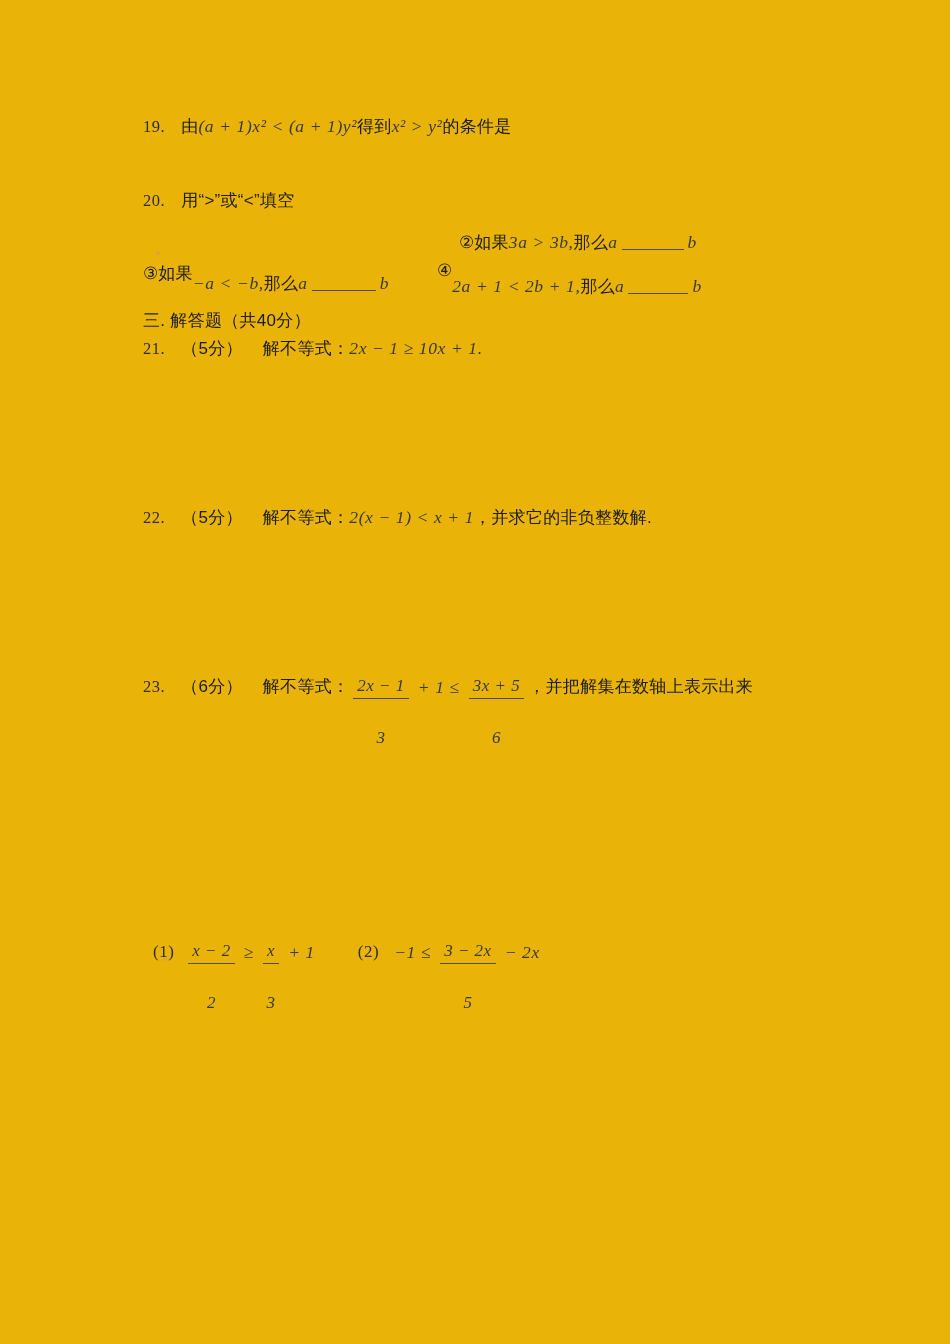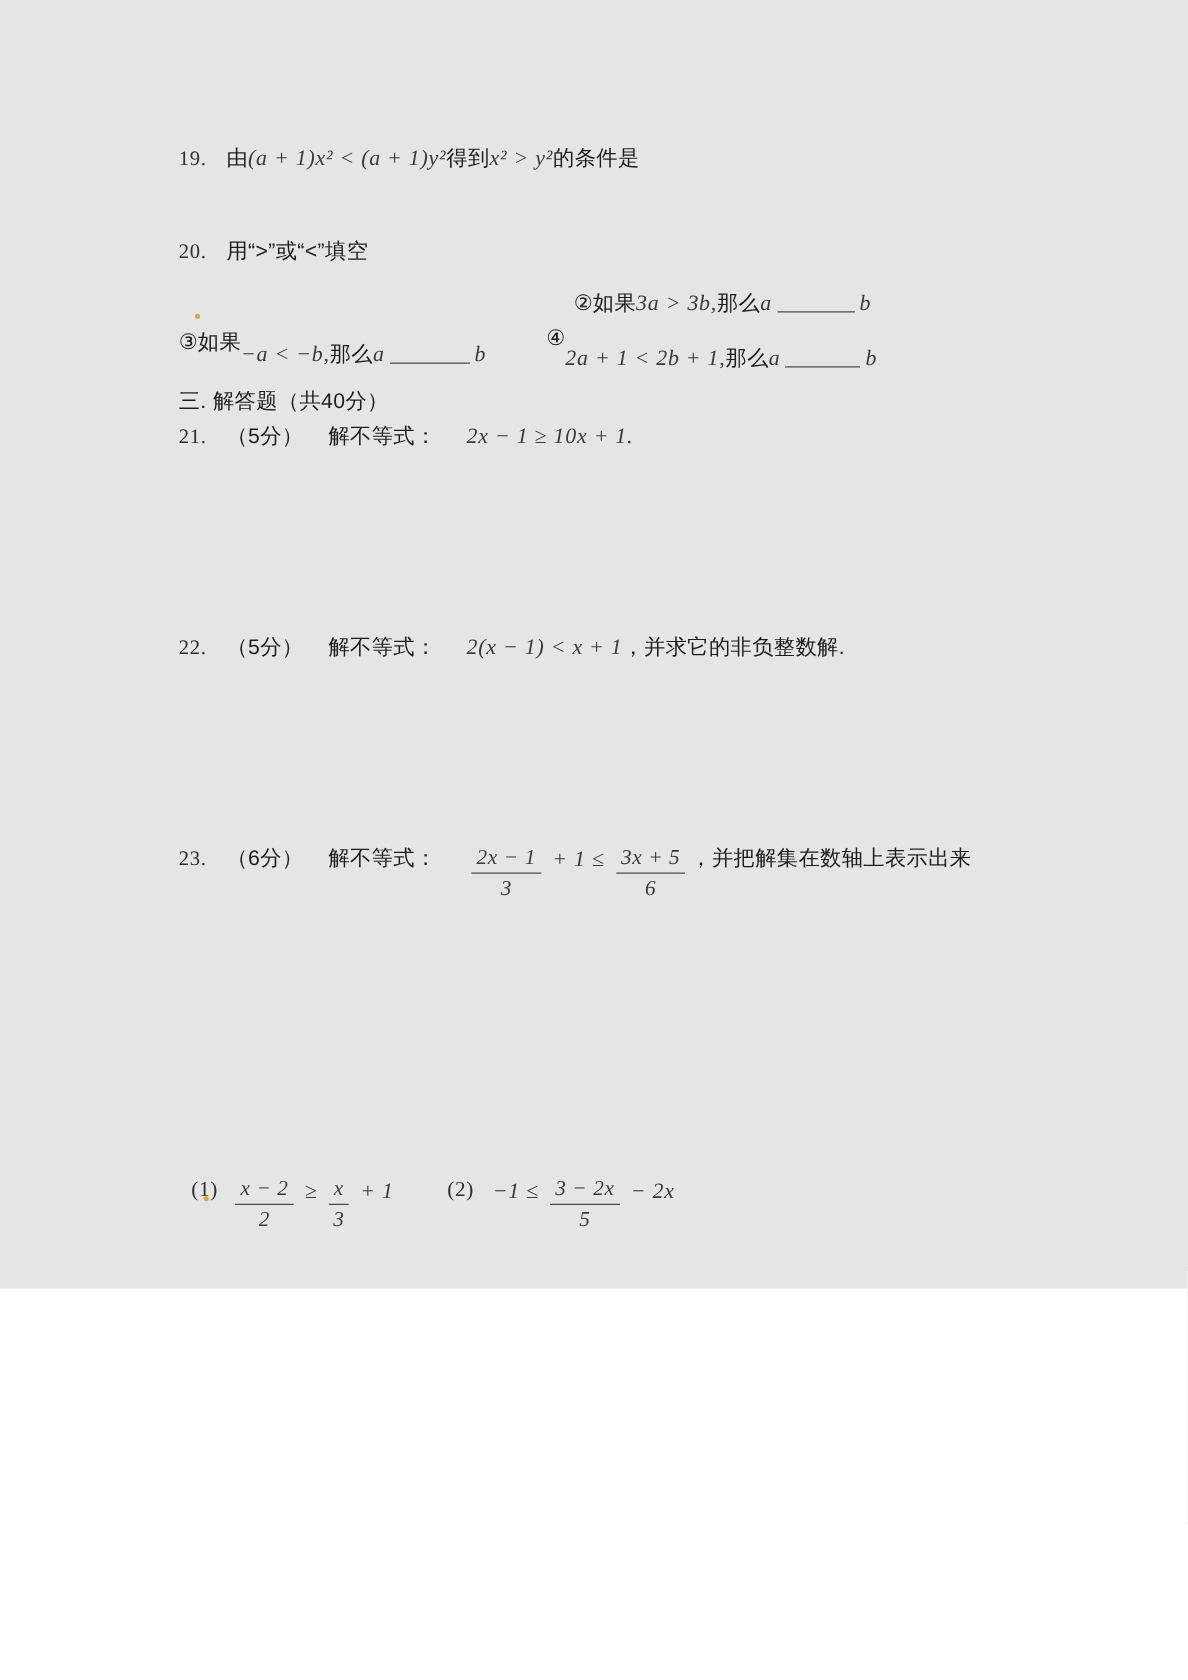--- a/index.html
+++ b/index.html
@@ -1,34 +1,34 @@
 <!DOCTYPE html>
 <html><head>
 <meta charset="utf-8">
 <style>
   html,body{margin:0;padding:0;background:#ffffff;}
-  .page{position:relative;width:950px;height:1031px;background:#e5e5e5;overflow:hidden;
+  .page{position:relative;width:950px;height:1344px;background:#eab308;overflow:hidden;
         font-family:"Liberation Sans",sans-serif;color:#1c1c1c;}
   .line{position:absolute;left:143px;white-space:nowrap;font-size:17px;line-height:1.3;}
   .flexline{display:flex;align-items:flex-start;}
   .num{font-family:"Liberation Serif",serif;font-size:16.5px;color:#2e2e2e;margin-right:16px;letter-spacing:.5px;}
   .score{margin-right:20px;letter-spacing:.3px;}
-  .label{margin-right:24px;letter-spacing:.3px;}
+  .label{margin-right:0;letter-spacing:.3px;}
   .cn{letter-spacing:.3px;}
   .math{font-family:"Liberation Serif",serif;font-style:italic;font-size:17.5px;color:#3a3a3a;letter-spacing:.6px;}
   .tag{font-size:17px;}
   .raise{position:relative;top:-3px;}
   .blank{display:inline-block;height:15px;border-bottom:1.3px solid #4d4d4d;margin:0 4px -2px 4px;}
   .b1{width:55px}.b2{width:62px}.b3{width:64px}.b4{width:60px}
   .drop{position:relative;top:10px;}
   .drop14{position:relative;top:13px;}
   .at{position:absolute;top:0;}
   .frac{display:inline-flex;flex-direction:column;align-items:center;
         font-family:"Liberation Serif",serif;font-style:italic;font-size:17px;color:#3a3a3a;
-        line-height:1.15;margin:0 4px;text-align:center;letter-spacing:.5px;}
+        line-height:1.15;margin:0 4px;text-align:center;letter-spacing:.5px;gap:27px;}
   .frac .fn{padding:0 4px 2px;border-bottom:1.2px solid #4d4d4d;}
   .frac .fd{padding-top:2px;}
   .mid{font-family:"Liberation Serif",serif;font-style:italic;font-size:17.5px;color:#3a3a3a;margin:0 5px;letter-spacing:.6px;}
   .sp2{margin-left:38px;}
   .dot{position:absolute;width:4px;height:4px;border-radius:50%;}
   .dot1{left:156px;top:251px;}
   .dot2{left:163px;top:957px;}
 </style>
 </head>
 <body>

